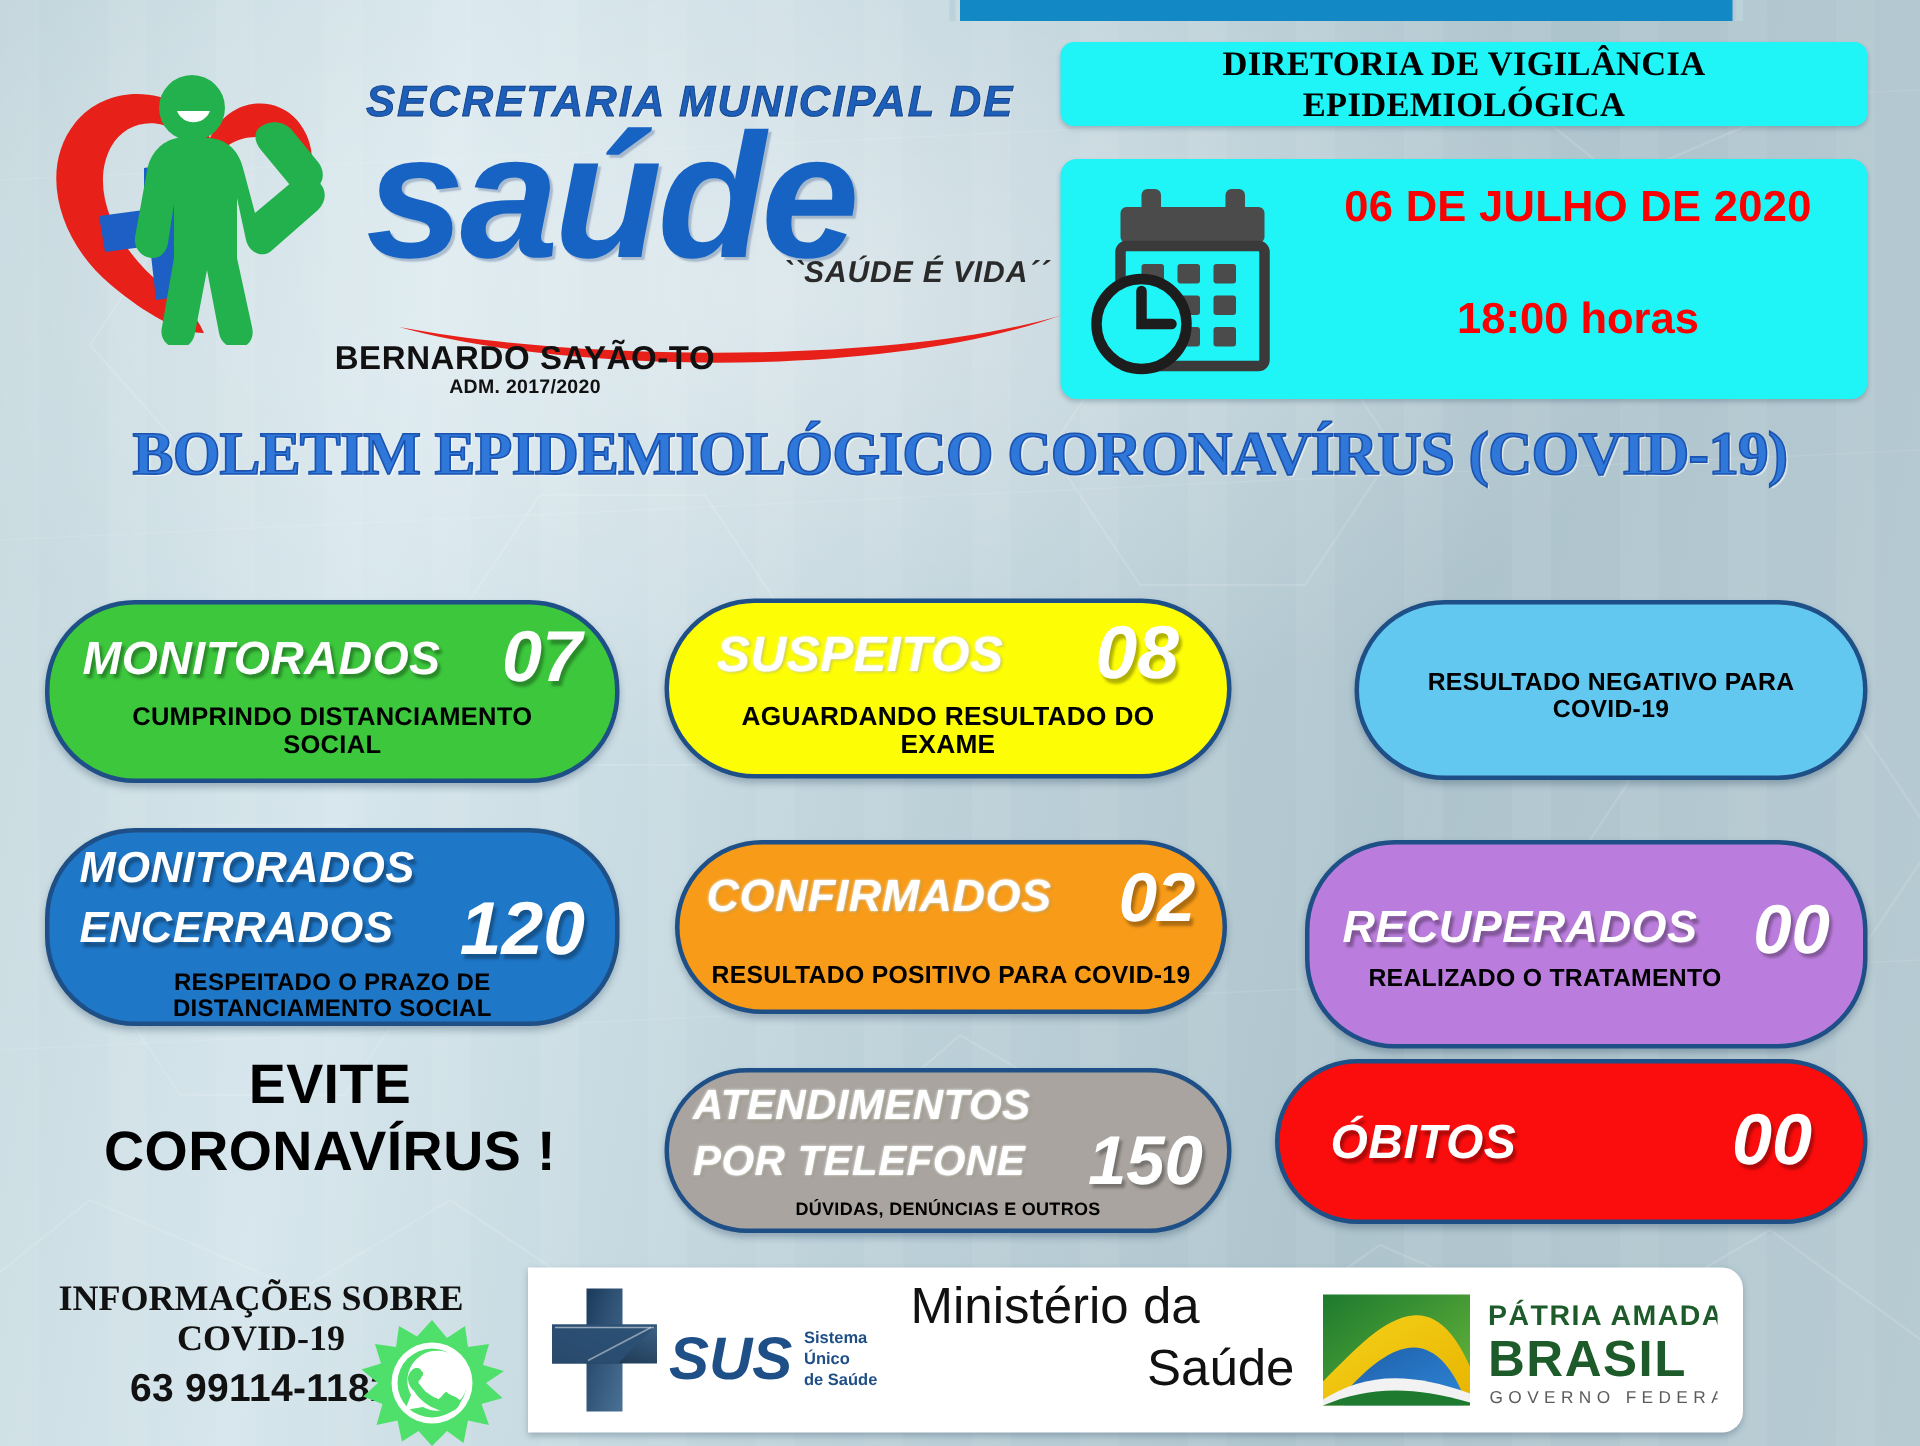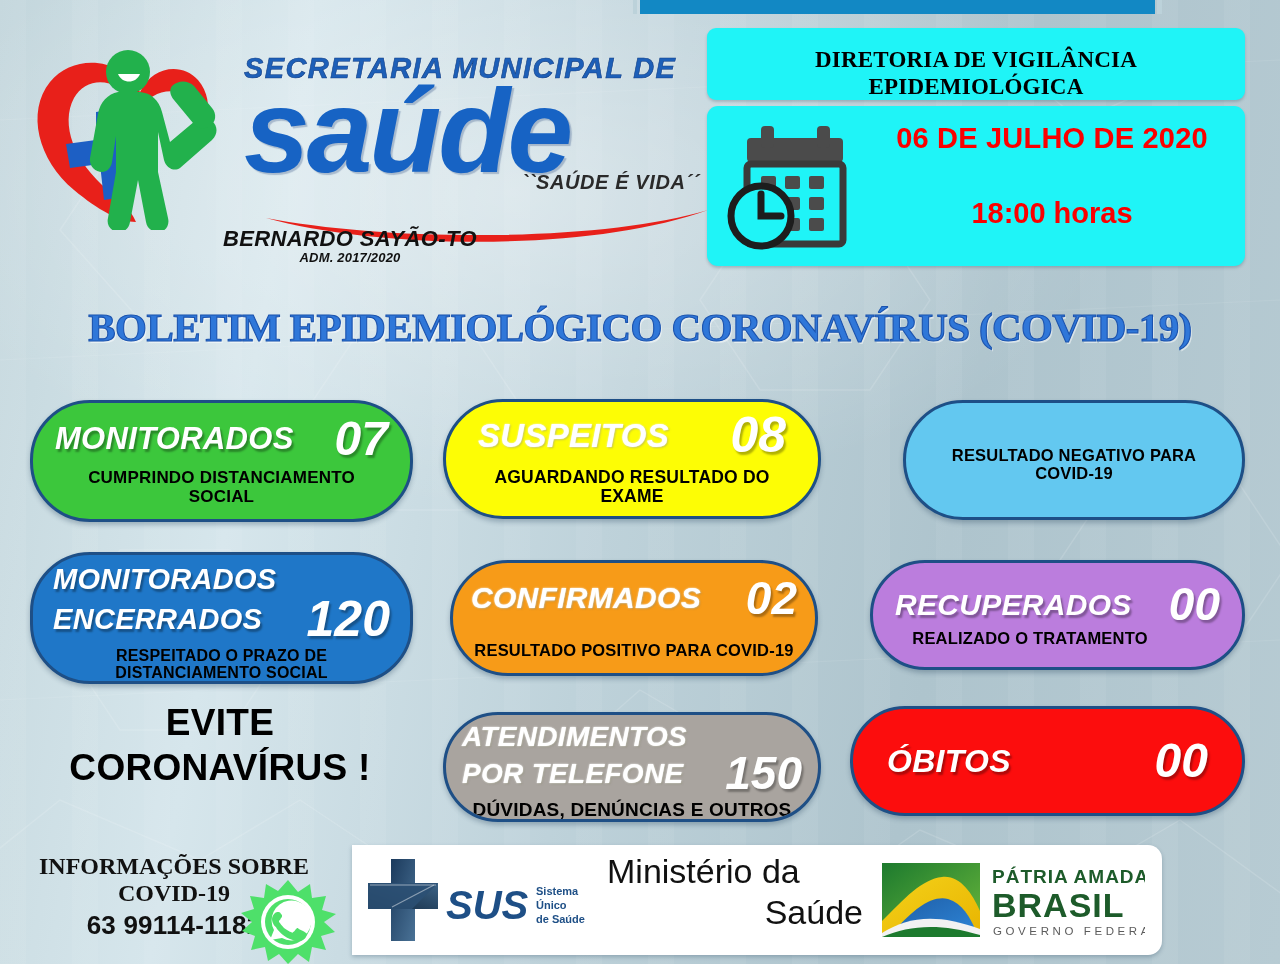--- a/index.html
+++ b/index.html
@@ -55,31 +55,31 @@
     font-size: 118px; line-height: .85; font-weight: bold; font-style: italic;
     color: #1763c4; letter-spacing: -3px; margin-top: -4px;
     text-shadow: 2px 2px 1px rgba(30,60,120,.28);
   }
   .saude-vida {
     font-size: 20px; font-weight: bold; font-style: italic; letter-spacing: .6px;
     color: #2a2a2a; text-align: right; margin-top: -10px; padding-right: 4px;
   }
   #swoosh { position: absolute; left: 250px; top: 176px; width: 450px; height: 44px; }
   #bernardo {
-    position: absolute; left: 178px; top: 196px; width: 320px; text-align: center; font-style: italic;
+    position: absolute; left: 178px; top: 196px; width: 320px; text-align: center;
   }
   .bern-main { font-size: 22px; font-weight: bold; color: #111; letter-spacing: .4px; }
   .bern-sub { font-size: 13px; font-weight: bold; color: #111; letter-spacing: .2px; margin-top: -2px; }
 
   
   #hdr-title-box {
-    position: absolute; left: 707px; top: 28px; width: 538px; height: 72px;
+    position: absolute; left: 707px; top: 28px; width: 538px; height: 56px;
     background: #1ff4f7; border-radius: 9px;
     box-shadow: 0 2px 3px rgba(40,70,90,.25);
-    display: flex; align-items: flex-end; justify-content: center;
+    display: flex; align-items: center; justify-content: center;
   }
   #hdr-title-box .t {
     font-family: "Liberation Serif", serif;
     font-size: 23px; font-weight: bold; color: #000; text-align: center;
     line-height: 1.18; letter-spacing: .2px;
   }
   #hdr-date-box {
     position: absolute; left: 707px; top: 106px; width: 538px; height: 160px;
     background: #1ff4f7; border-radius: 11px;
     box-shadow: 0 2px 3px rgba(40,70,90,.25);
@@ -94,21 +94,20 @@
   }
 
   
   #main-title {
     position: absolute; left: 0; top: 278px; width: 1280px; text-align: center;
     font-family: "Liberation Serif", serif;
     font-size: 41px; font-weight: bold; color: #2f77d9;
     letter-spacing: -0.6px;
     -webkit-text-stroke: 1.1px #1b53ae;
     text-shadow: 1.5px 1.5px 0 rgba(255,255,255,.5);
-    margin-top: 25px;
   }
 
   
   .card {
     position: absolute;
     border: 3px solid #1e4f86;
     border-radius: 60px;
     box-shadow: 0 3px 5px rgba(30,60,85,.30);
     overflow: hidden;
   }
@@ -133,21 +132,21 @@
   .ol-white { text-shadow: 0 0 2px #fff, 1px 1px 2px rgba(120,120,90,.5); }
   .sh-dark  { text-shadow: 2px 3px 2px rgba(0,0,0,.32); }
 
   
   #card-monitorados { left: 30px;  top: 400px; width: 383px; height: 122px; background: #3cc73c; }
   #card-suspeitos   { left: 443px; top: 399px; width: 378px; height: 120px; background: #fdfd05; }
   #card-descartados { left: 903px; top: 400px; width: 342px; height: 120px; background: #63c8f0; }
 
   #card-encerrados  { left: 30px;  top: 552px; width: 383px; height: 132px; background: #1f77c8; }
   #card-confirmados { left: 450px; top: 560px; width: 368px; height: 116px; background: #f79b18; }
-  #card-recuperados { left: 870px; top: 560px; width: 375px; height: 110px; background: #bb7ddd; }
+  #card-recuperados { left: 870px; top: 560px; width: 375px; height: 139px; background: #bb7ddd; }
 
   #card-atendimentos{ left: 443px; top: 712px; width: 378px; height: 110px; background: #a9a49f; }
   #card-obitos      { left: 850px; top: 706px; width: 395px; height: 110px; background: #fc0d0d; }
 
   
   #evite {
     position: absolute; left: 20px; top: 700px; width: 400px; text-align: center;
     font-size: 37px; font-weight: bold; color: #000; line-height: 1.22;
     letter-spacing: .3px;
   }
@@ -339,21 +338,21 @@
   </div>
 </div>
 
 <div class="card" id="card-atendimentos">
   <div class="card-inner" style="padding:0 16px;justify-content:flex-start;padding-top:8px">
     <div class="card-label ol-white" style="font-size:28px;text-align:left">ATENDIMENTOS</div>
     <div class="row-top" style="margin-top:1px">
       <span class="card-label ol-white" style="font-size:28px">POR TELEFONE</span>
       <span class="card-value" style="font-size:46px">150</span>
     </div>
-    <div class="card-sub" style="font-size:19px;margin-top:4px">DÚVIDAS, DENÚNCIAS E OUTROS</div>
+    <div class="card-sub" style="font-size:12px;margin-top:4px">DÚVIDAS, DENÚNCIAS E OUTROS</div>
   </div>
 </div>
 
 <div class="card" id="card-obitos">
   <div class="card-inner" style="padding:0 34px;justify-content:center">
     <div class="row-top">
       <span class="card-label sh-dark" style="font-size:32px">ÓBITOS</span>
       <span class="card-value" style="font-size:48px">00</span>
     </div>
   </div>

